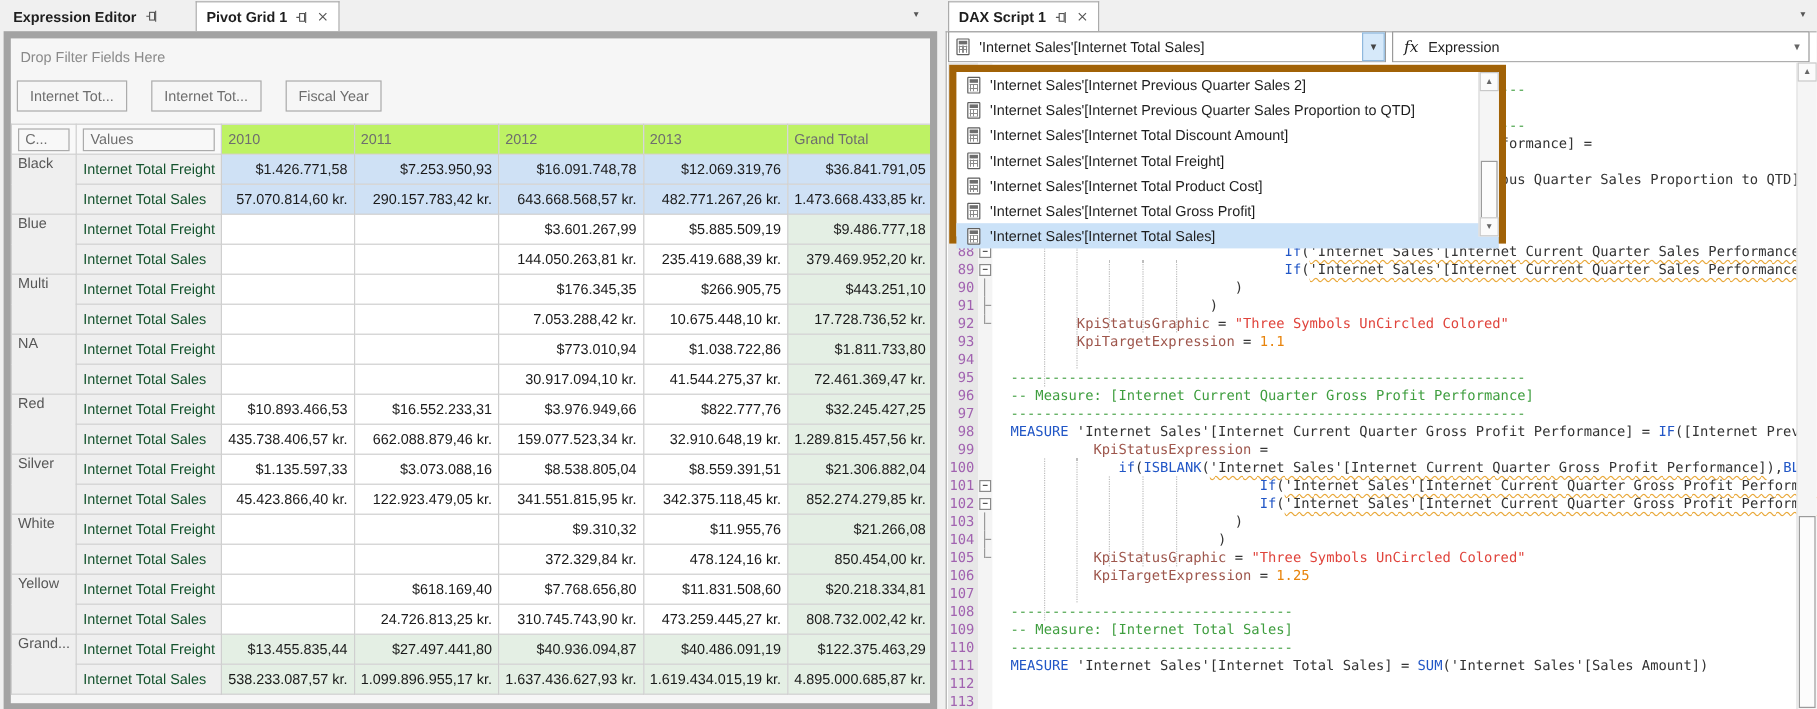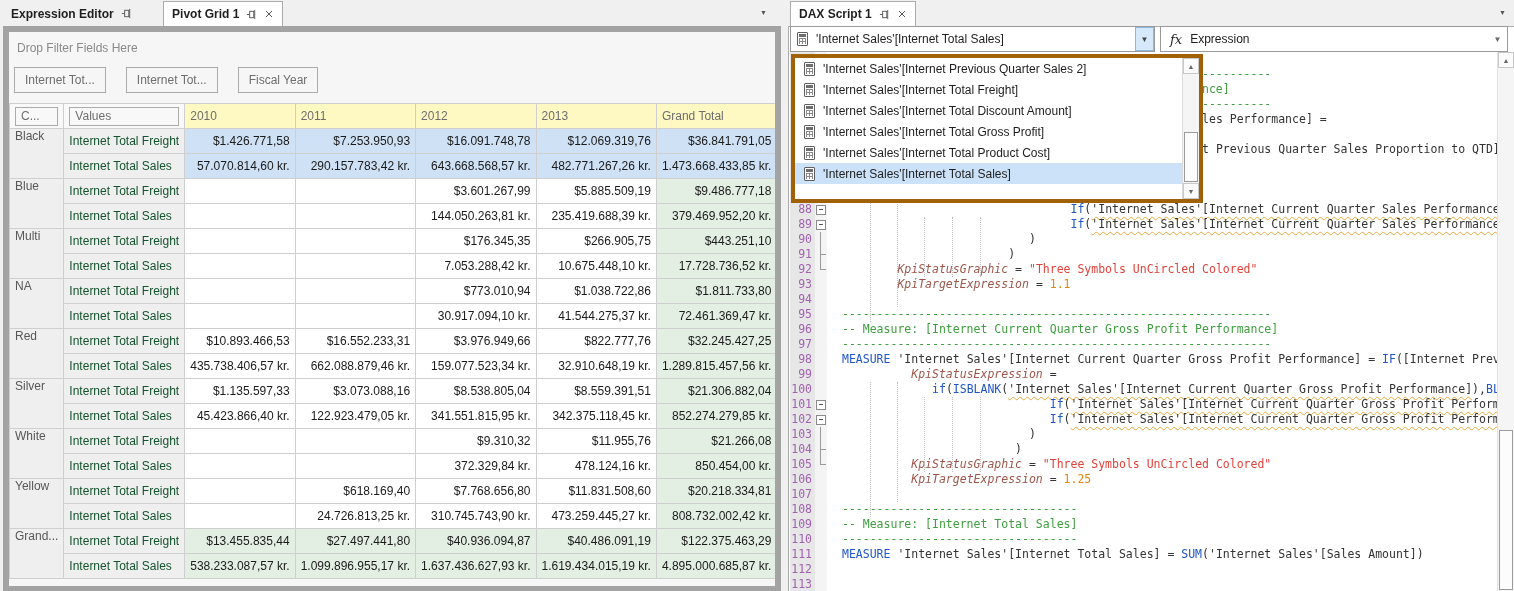--- a/index.html
+++ b/index.html
@@ -23,21 +23,21 @@
   .lp-body{position:absolute;left:3px;top:26px;width:778px;bottom:-1px;
            border:6px solid #a3a3a3;background:#F6F6F6;overflow:hidden;}
   .filter-hint{position:absolute;left:8px;top:9px;color:#8A8A8A;}
   .chips{position:absolute;left:5px;top:35px;display:flex;gap:20px;align-items:flex-end;}
   .chip{border:1px solid #ABABAB;color:#6E6E6E;padding:5px 10px;height:26px;background:#F6F6F6;}
 
   
   table.pivot{position:absolute;left:0px;top:71px;border-collapse:collapse;table-layout:fixed;}
   table.pivot td,table.pivot th{border:1px solid #CFCFCF;height:25px;padding:0 5px;
       font-weight:normal;overflow:hidden;white-space:nowrap;}
-  th.hcell{background:#fef9c3;color:#6E6E6E;text-align:left;}
+  th.hcell{background:#bef264;color:#6E6E6E;text-align:left;}
   th.hbox{background:#F9F9F9;padding:2px 3px;}
   .hchip{border:1px solid #ABABAB;color:#6E6E6E;background:#F8F8F8;height:19px;
          line-height:17px;padding:0 5px;text-align:left;}
   td.glabel{background:#EFEFEF;color:#575757;vertical-align:top;padding-top:4px;border-color:#C6C6C6;}
   td.mlabel{background:#EFEFEF;color:#14532d;border-color:#C6C6C6;}
   td.val{text-align:right;color:#1A1A1A;background:#fff;}
   td.c-blue{background:#CFE1F5;}
   td.c-green{background:#E4EFE4;}
 
   
@@ -80,35 +80,35 @@
   .fm-tee::after{content:"";position:absolute;left:6px;top:7px;width:5px;border-top:1px solid #9A9A9A;}
   .fm-corner::before{content:"";position:absolute;left:5px;top:0;height:8px;border-left:1px solid #9A9A9A;}
   .fm-corner::after{content:"";position:absolute;left:6px;top:7px;width:5px;border-top:1px solid #9A9A9A;}
   .code{position:absolute;left:37px;right:0;top:0;bottom:0;padding-left:15px;overflow:hidden;}
   .cl{height:15px;white-space:pre;}
   .sg-p{color:#333;}
   .sg-k{color:#2156C6;}
   .sg-c{color:#3F9E3F;}
   .sg-s{color:#E0443C;}
   .sg-n{color:#E8840C;}
-  .sg-d{color:#9E564C;font-style:italic;}
+  .sg-d{color:#9E564C;}
   .sg-u{color:#333;text-decoration:underline;text-decoration-style:wavy;
         text-decoration-color:#E9A93C;text-decoration-thickness:1px;text-underline-offset:3px;}
   .guide{position:absolute;width:0;border-left:1px dotted #BDBDBD;}
 
   
   .vscroll{position:absolute;left:714px;top:52px;width:17px;bottom:0;background:#F5F5F5;
            border-left:1px solid #E2E2E2;z-index:20;}
   .sbtn{position:absolute;left:0;width:16px;height:16px;border:1px solid #C8C8C8;background:#FBFBFB;
         display:flex;align-items:center;justify-content:center;font-size:7px;color:#666;}
   .vthumb{position:absolute;left:1px;width:14px;border:1px solid #9B9B9B;background:#FCFCFC;}
 
   
-  .dropdown{position:absolute;left:8px;top:54px;width:412px;height:149px;background:#fff;
-            border:4px solid #a16207;z-index:40;}
+  .dropdown{position:absolute;left:8px;top:54px;width:464px;height:149px;background:#fff;
+            border:6px solid #a16207;z-index:40;}
   .ditem{height:21px;display:flex;align-items:center;color:#1E1E1E;white-space:nowrap;padding-left:3px;}
   .ditem.sel{background:#CBE2F8;}
   .dscroll{position:absolute;right:0;top:0;width:17px;bottom:0;background:#F5F5F5;border-left:1px solid #DADADA;}
   .dthumb{position:absolute;left:1px;width:14px;border:1px solid #9B9B9B;background:#FCFCFC;}
 
   svg.glyph{display:block;}
 </style>
 </head>
 <body>
 
@@ -512,42 +512,49 @@
             <span class="scr"></span>
             <span class="keys"></span>
           </span>
           <span>'Internet Sales'[Internet Previous Quarter Sales 2]</span>
         </div>
         <div class="ditem">
           <span class="calc">
             <span class="scr"></span>
             <span class="keys"></span>
           </span>
+          <span>'Internet Sales'[Internet Previous Quarter Sales Proportion to QTD]</span>
+        </div>
+        <div class="ditem">
+          <span class="calc">
+            <span class="scr"></span>
+            <span class="keys"></span>
+          </span>
+          <span>'Internet Sales'[Internet Total Discount Amount]</span>
+        </div>
+        <div class="ditem">
+          <span class="calc">
+            <span class="scr"></span>
+            <span class="keys"></span>
+          </span>
           <span>'Internet Sales'[Internet Total Freight]</span>
         </div>
         <div class="ditem">
           <span class="calc">
             <span class="scr"></span>
             <span class="keys"></span>
           </span>
-          <span>'Internet Sales'[Internet Total Discount Amount]</span>
+          <span>'Internet Sales'[Internet Total Product Cost]</span>
         </div>
         <div class="ditem">
           <span class="calc">
             <span class="scr"></span>
             <span class="keys"></span>
           </span>
           <span>'Internet Sales'[Internet Total Gross Profit]</span>
-        </div>
-        <div class="ditem">
-          <span class="calc">
-            <span class="scr"></span>
-            <span class="keys"></span>
-          </span>
-          <span>'Internet Sales'[Internet Total Product Cost]</span>
         </div>
         <div class="ditem sel">
           <span class="calc">
             <span class="scr"></span>
             <span class="keys"></span>
           </span>
           <span>'Internet Sales'[Internet Total Sales]</span>
         </div>
         <div class="dscroll">
         <div class="sbtn" style="top:0;">▲</div>

